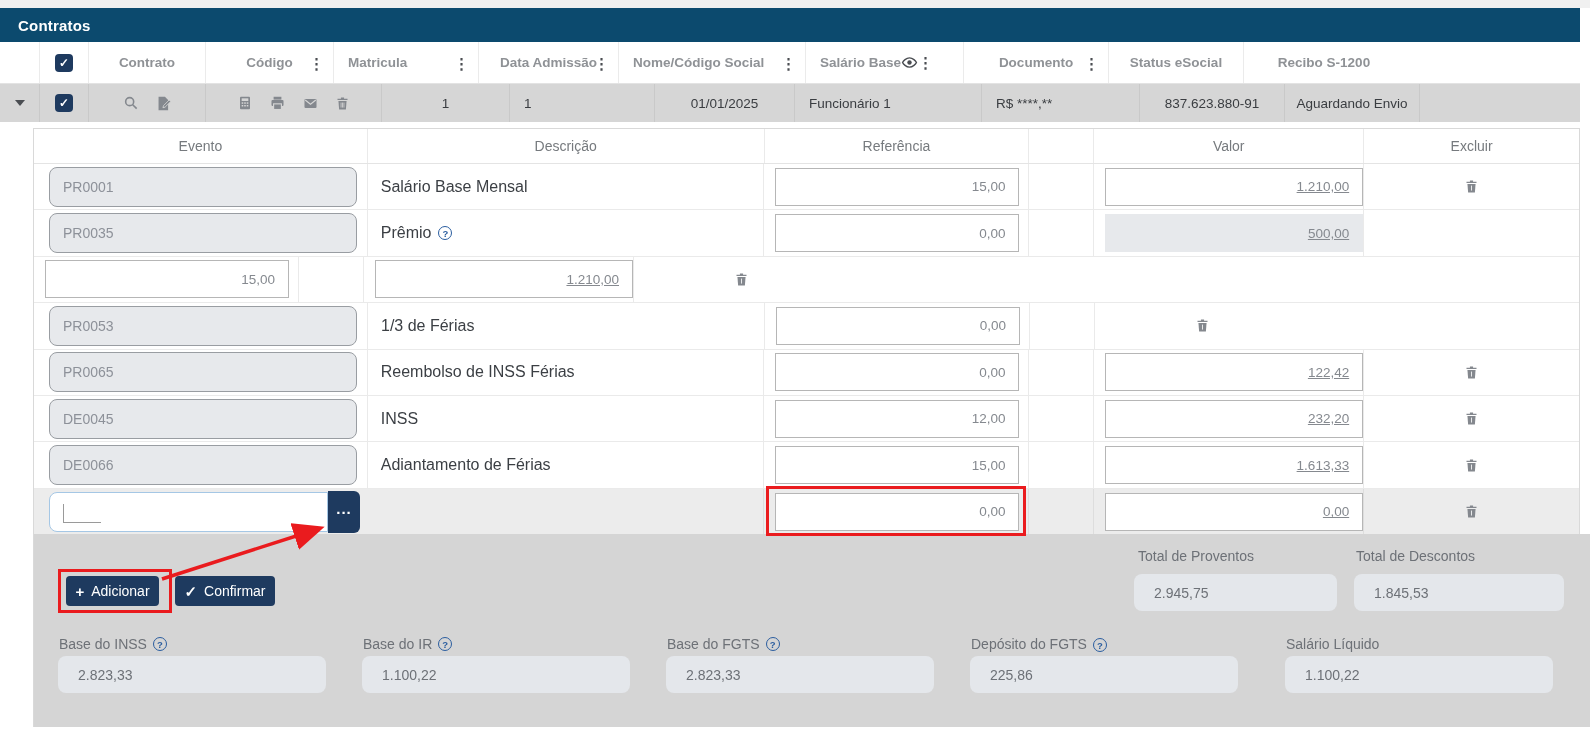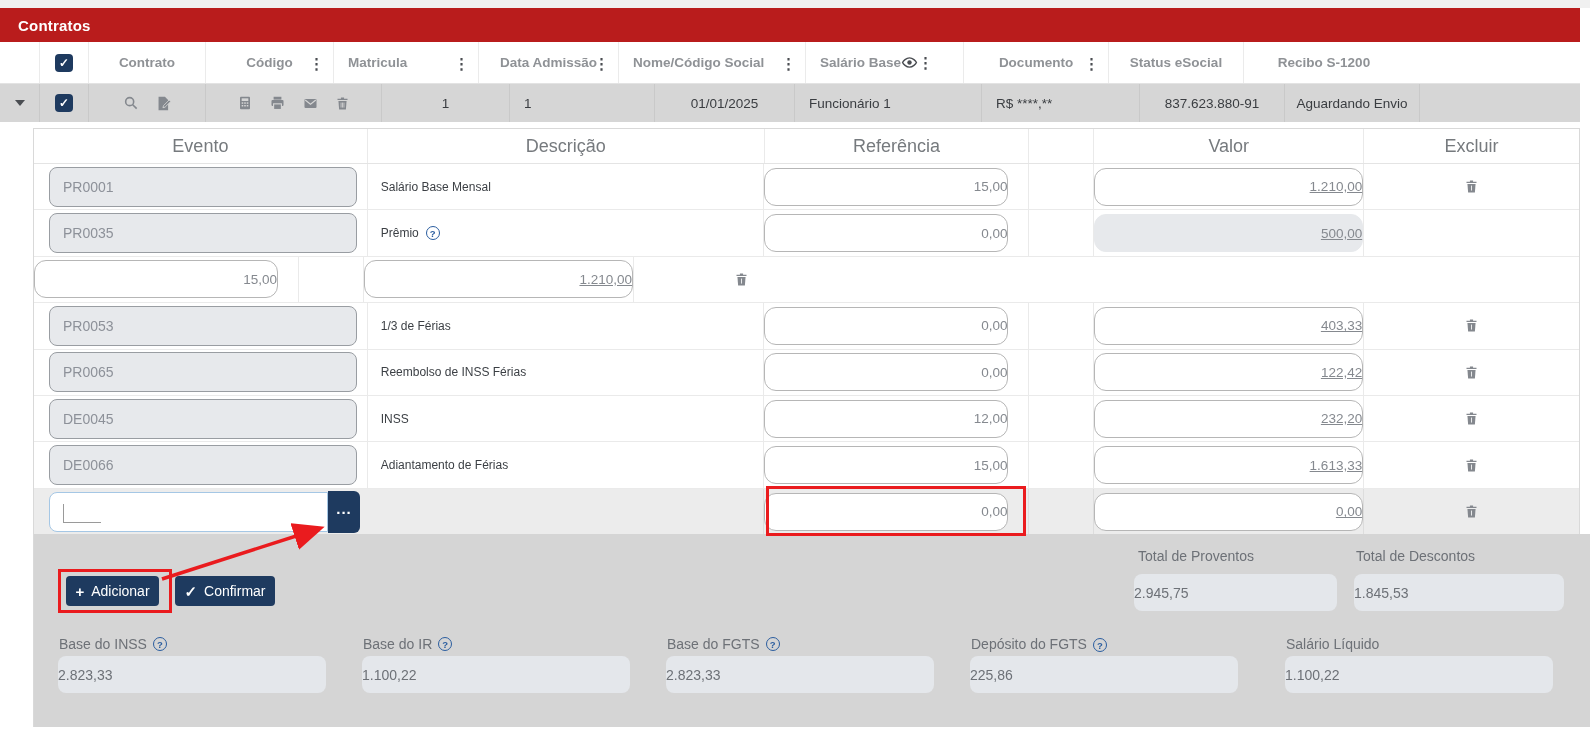--- a/index.html
+++ b/index.html
@@ -1,21 +1,21 @@
 <!DOCTYPE html>
 <html><head>
 <meta charset="utf-8">
 <style>
   * { margin:0; padding:0; box-sizing:border-box; }
   html,body { width:1590px; height:731px; background:#ffffff; font-family:"Liberation Sans", sans-serif; overflow:hidden; }
   .abs { position:absolute; }
 
   
   #top-strip { left:0; top:0; width:1590px; height:8px; background:#f0f0f0; }
-  #title-bar { left:0; top:8px; width:1580px; height:34px; background:#b91c1c; display:flex; align-items:center; }
+  #title-bar { left:0; top:8px; width:1580px; height:34px; background:#0c4a6e; display:flex; align-items:center; }
   #title-bar .ttl { color:#fff; font-size:15px; font-weight:bold; padding-left:18px; letter-spacing:.2px; }
 
   
   #grid-header { left:0; top:42px; width:1580px; height:42px; background:#fff; border-bottom:1px solid #e3e3e3; display:flex; }
   #grid-row    { left:0; top:84px;  width:1580px; height:38px; background:#d6d6d6; display:flex; }
   .hcell { position:relative; display:flex; align-items:center; justify-content:center; border-right:1px solid #ebebeb; color:#8f9296; font-size:13.5px; font-weight:600; }
   .hcell.left { justify-content:flex-start; padding-left:14px; }
   .rcell { position:relative; display:flex; align-items:center; justify-content:center; border-right:1px solid #c9c9c9; color:#3a3d41; font-size:13.5px; font-weight:500; }
   .rcell.left { justify-content:flex-start; padding-left:14px; }
   .c0{width:40px}.c1{width:49px}.c2{width:117px}.c3{width:176px}.c4{width:128px}.c5{width:145px}.c6{width:140px}.c7{width:187px}.c8{width:158px}.c9{width:145px}.c10{width:135px}.c11{width:160px;border-right:none}
@@ -23,46 +23,46 @@
   .kebab.abs-r { position:absolute; right:9px; top:50%; transform:translateY(-50%); }
   .checkbox { width:18px; height:18px; background:#1e3a5f; border-radius:4px; color:#fff; font-size:12px; font-weight:bold; display:flex; align-items:center; justify-content:center; }
   .caret-down { width:0; height:0; border-left:5px solid transparent; border-right:5px solid transparent; border-top:6px solid #4a4d52; }
   .ic { display:inline-flex; align-items:center; justify-content:center; }
   .icons-gap { display:flex; gap:16px; align-items:center; }
 
   
   #detail { left:33px; top:128px; width:1547px; height:406px; background:#fff; border:1px solid #d9d9d9; border-bottom:none; }
   .drow { display:flex; width:100%; }
   #detail-head { height:35px; border-bottom:1px solid #e4e4e4; }
-  #detail-head .dcell { color:#767a7e; font-size:18px; font-weight:500; display:flex; align-items:center; justify-content:center; }
+  #detail-head .dcell { color:#767a7e; font-size:14px; font-weight:500; display:flex; align-items:center; justify-content:center; }
   .body-row { height:46.4px; border-bottom:1px solid #eaeaea; align-items:center; }
   .dcell { border-right:1px solid #eaeaea; height:100%; display:flex; align-items:center; }
   .d0{width:334px}.d1{width:397px}.d2{width:265px}.d3{width:65px}.d4{width:270px}.d5{width:215px;border-right:none;justify-content:center}
   .evento-input { margin-left:15px; width:308px; height:40px; background:#e7e9ec; border:1px solid #999da2; border-radius:8px; display:flex; align-items:center; padding-left:13px; color:#8d9199; font-size:14px; }
-  .desc-text { padding-left:13px; color:#3b3f44; font-size:12px; display:flex; align-items:center; gap:7px; }
-  .num-input { width:244px; height:38px; background:#fff; border:1px solid #b6b6b6; border-radius:12px; display:flex; align-items:center; justify-content:flex-end; color:#85898f; font-size:13.5px; }
+  .desc-text { padding-left:13px; color:#3b3f44; font-size:16px; display:flex; align-items:center; gap:7px; }
+  .num-input { margin-left:11px; width:244px; height:38px; background:#fff; border:1px solid #b6b6b6; border-radius:0; display:flex; align-items:center; justify-content:flex-end; padding-right:13px; color:#85898f; font-size:13.5px; }
   .d4 .num-input { width:300px;text-decoration:underline; }
   .num-input.disabled { background:#e7e9ec; border-color:#e7e9ec; }
   .help-icon { width:14px; height:14px; border:1.4px solid #2a5d9f; border-radius:50%; color:#2a5d9f; font-size:9.5px; font-weight:bold; display:inline-flex; align-items:center; justify-content:center; flex:0 0 auto; }
   .help-icon::after { content:"?"; }
 
   
   .new-row { background:#ececec; border-bottom:none; }
   .new-evento { margin-left:15px; width:279px; height:40px; background:#fff; border:1px solid #a5c7e5; border-radius:8px 0 0 8px; position:relative; }
   .mask-glyph { position:absolute; left:13px; bottom:8px; width:38px; height:19px; border-left:1.5px solid #9a9a9a; border-bottom:1.5px solid #9a9a9a; }
   .menu-btn { width:32px; height:42px; background:#1e3a5f; border:none; border-radius:0 6px 6px 0; color:#fff; font-size:15px; font-weight:bold; letter-spacing:1px; display:flex; align-items:center; justify-content:center; cursor:pointer; padding-bottom:6px; }
 
   
   #footer { left:33px; top:534px; width:1557px; height:193px; background:#d5d5d5; border-left:1px solid #d9d9d9; }
   .btn { position:absolute; height:30px; background:#1e3a5f; border:none; border-radius:4px; color:#fff; font-size:14px; display:flex; align-items:center; justify-content:center; gap:7px; cursor:pointer; }
   #btn-add { left:32px; top:42px; width:93px; }
   #btn-confirm { left:141px; top:42px; width:100px; }
   .btn .glyph { font-size:15px; font-weight:bold; line-height:1; }
   .f-label { position:absolute; color:#6d7177; font-size:14px; display:flex; align-items:center; gap:6px; }
-  .f-field { position:absolute; height:37px; background:#e4e7eb; border-radius:8px; display:flex; align-items:center; color:#6d7177; font-size:14px; }
+  .f-field { position:absolute; height:37px; background:#e4e7eb; border-radius:8px; display:flex; align-items:center; padding-left:20px; color:#6d7177; font-size:14px; }
 
   
   .anno-rect { position:absolute; border:3px solid #ea1b1e; background:transparent; pointer-events:none; }
   #anno-rect-ref { left:766px; top:486px; width:260px; height:50px; }
   #anno-rect-add { left:58px; top:569px; width:114px; height:44px; }
   #anno-arrow { left:140px; top:515px; width:200px; height:75px; pointer-events:none; }
 
   svg.gicon { display:block; }
 </style>
 </head>
@@ -277,23 +277,20 @@
       </div>
     <div class="dcell d1">
         <div class="desc-text">
           <span>1/3 de Férias</span>
         </div>
       </div>
     <div class="dcell d2">
         <div class="num-input">0,00</div>
       </div>
     <div class="dcell d3"></div>
-    <div class="dcell d4">
-        <div class="num-input">403,33</div>
-      </div>
     <div class="dcell d5">
         <span class="ic">
           <svg class="gicon" width="15" height="15" viewBox="0 0 24 24">
             <path d="M9.5 2.5h5v2h5.5v2H4v-2h5.5z" fill="#84888e"></path>
             <path d="M5.5 8h13l-1.1 13.5H6.6z" fill="#84888e"></path>
             <line x1="12" y1="10.5" x2="12" y2="18.5" stroke="#fff" stroke-width="1.3"></line>
           </svg>
         </span>
       </div>
   </div>

